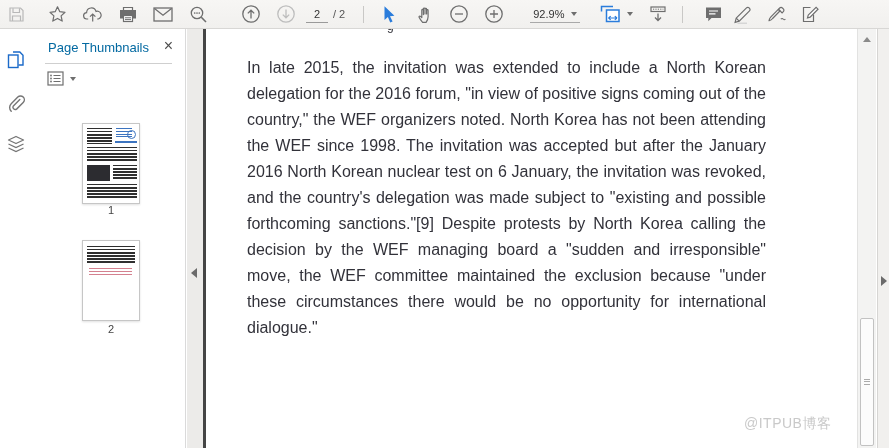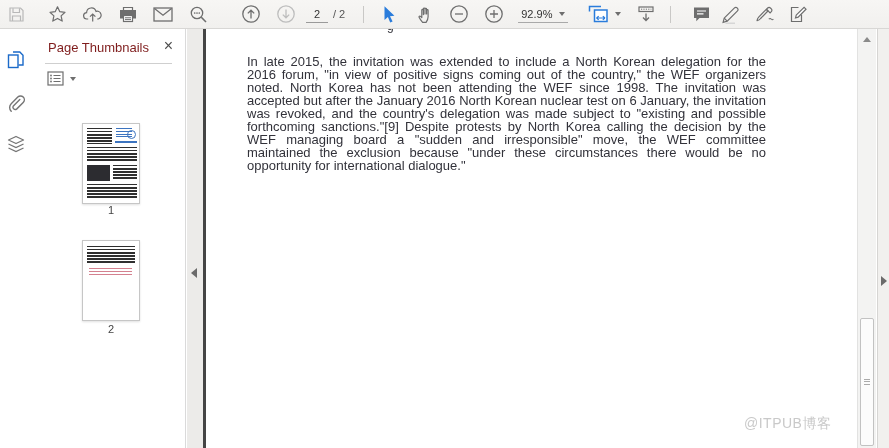--- a/index.html
+++ b/index.html
@@ -24,21 +24,21 @@
   .caret-sm { border-left-width:3.5px; border-right-width:3.5px; border-top-width:4.5px; }
 
   
   .rail { position:absolute; top:29px; left:0; width:30px; height:419px; background:#fff; }
   .rail-btn { position:absolute; left:5px; width:22px; height:22px;
     display:flex; align-items:center; justify-content:center; }
 
   
   .panel { position:absolute; top:29px; left:30px; width:156px; height:419px;
     background:#fff; border-right:1px solid #dadada; }
-  .panel-title { position:absolute; top:11px; left:18px; font-size:13px; color:#7f1d1d; }
+  .panel-title { position:absolute; top:11px; left:18px; font-size:13px; color:#0369a1; }
   .panel-close { position:absolute; top:9px; right:12px; font-size:16px; color:#4d4d4d;
     line-height:16px; cursor:default; }
   .panel-rule { position:absolute; top:34px; left:15px; right:13px; height:1px; background:#cfcfcf; }
   .panel-opts { position:absolute; top:42px; left:17px; display:flex; align-items:center; gap:6px; }
 
   .thumb { position:absolute; left:52px; width:58px; height:81px; background:#fff;
     border:1px solid #c6c6c6; box-shadow:0 1px 2px rgba(0,0,0,.12); overflow:hidden; }
   .thumb-label { position:absolute; left:52px; width:58px; text-align:center;
     font-size:11px; color:#444; }
   .stripes { position:absolute; background:repeating-linear-gradient(to bottom,#2f2f2f 0 1.4px,transparent 1.4px 3.1px); }
@@ -52,21 +52,21 @@
   .gutter { position:absolute; top:29px; left:187px; width:16px; height:419px; background:#ecebe9; }
   .splitter-arrow { position:absolute; top:239px; left:4px; width:0; height:0;
     border-top:5px solid transparent; border-bottom:5px solid transparent; border-right:6px solid #6b6b6b; }
   .page-edge { position:absolute; top:29px; left:203px; width:3px; height:419px; background:#454545; }
   .page { position:absolute; top:29px; left:206px; width:651px; height:419px; background:#fff; overflow:hidden; }
 
   .clip-top { position:absolute; top:0; left:181px; width:14px; height:6px; overflow:hidden; }
   .clip-top span { position:absolute; top:-10px; left:0; font-size:12px; color:#33333b; }
 
   .para { position:absolute; top:26px; left:41px; width:519px;
-    font-size:13px; line-height:13px; color:#32323a; text-align:justify; }
+    font-size:16px; line-height:26px; color:#32323a; text-align:justify; }
 
   .testblock { position:absolute; top:252px; left:46px; width:560px; }
   .test-line { font-family:"DejaVu Sans Mono","Liberation Mono",monospace;
     font-size:13px; line-height:17.3px; letter-spacing:3.2px; word-spacing:13px;
     color:#d4818f; white-space:nowrap; }
   .test-indent { padding-left:112px; }
 
   .watermark { position:absolute; top:386px; left:538px; font-size:14px; color:#c9c9c9;
     letter-spacing:.5px; }
 
@@ -192,21 +192,21 @@
         </span>
     </div>
     <div class="tbi" style="margin-left:11px">
       <span>
           <svg width="20" height="20" viewBox="0 0 20 20">
             <circle cx="10" cy="10" r="8.2" fill="none" stroke="#6e6e6e" stroke-width="1.3"></circle>
             <path d="M6 10h8M10 6v8" stroke="#6e6e6e" stroke-width="1.3"></path>
           </svg>
         </span>
     </div>
-    <div class="zoom-field" style="margin-left:12px">
+    <div class="zoom-field" style="margin-left:24px">
       <span class="zoom-val">92.9%</span>
       <span class="caret-down caret-sm"></span>
     </div>
 
     <div class="tbi" style="margin-left:18px; width:26px">
       <span>
           <svg width="22" height="19" viewBox="0 0 22 19">
             <path d="M1.5 6.5V1.5H13" fill="none" stroke="#2a7cdb" stroke-width="1.5"></path>
             <rect x="6.5" y="5" width="12.5" height="11.5" fill="#fff" stroke="#2a7cdb" stroke-width="1.5"></rect>
             <path d="M8.5 13h8.5M8.5 13l2.2-1.9M8.5 13l2.2 1.9M17 13l-2.2-1.9M17 13l-2.2 1.9" fill="none" stroke="#2a7cdb" stroke-width="1.2"></path>

